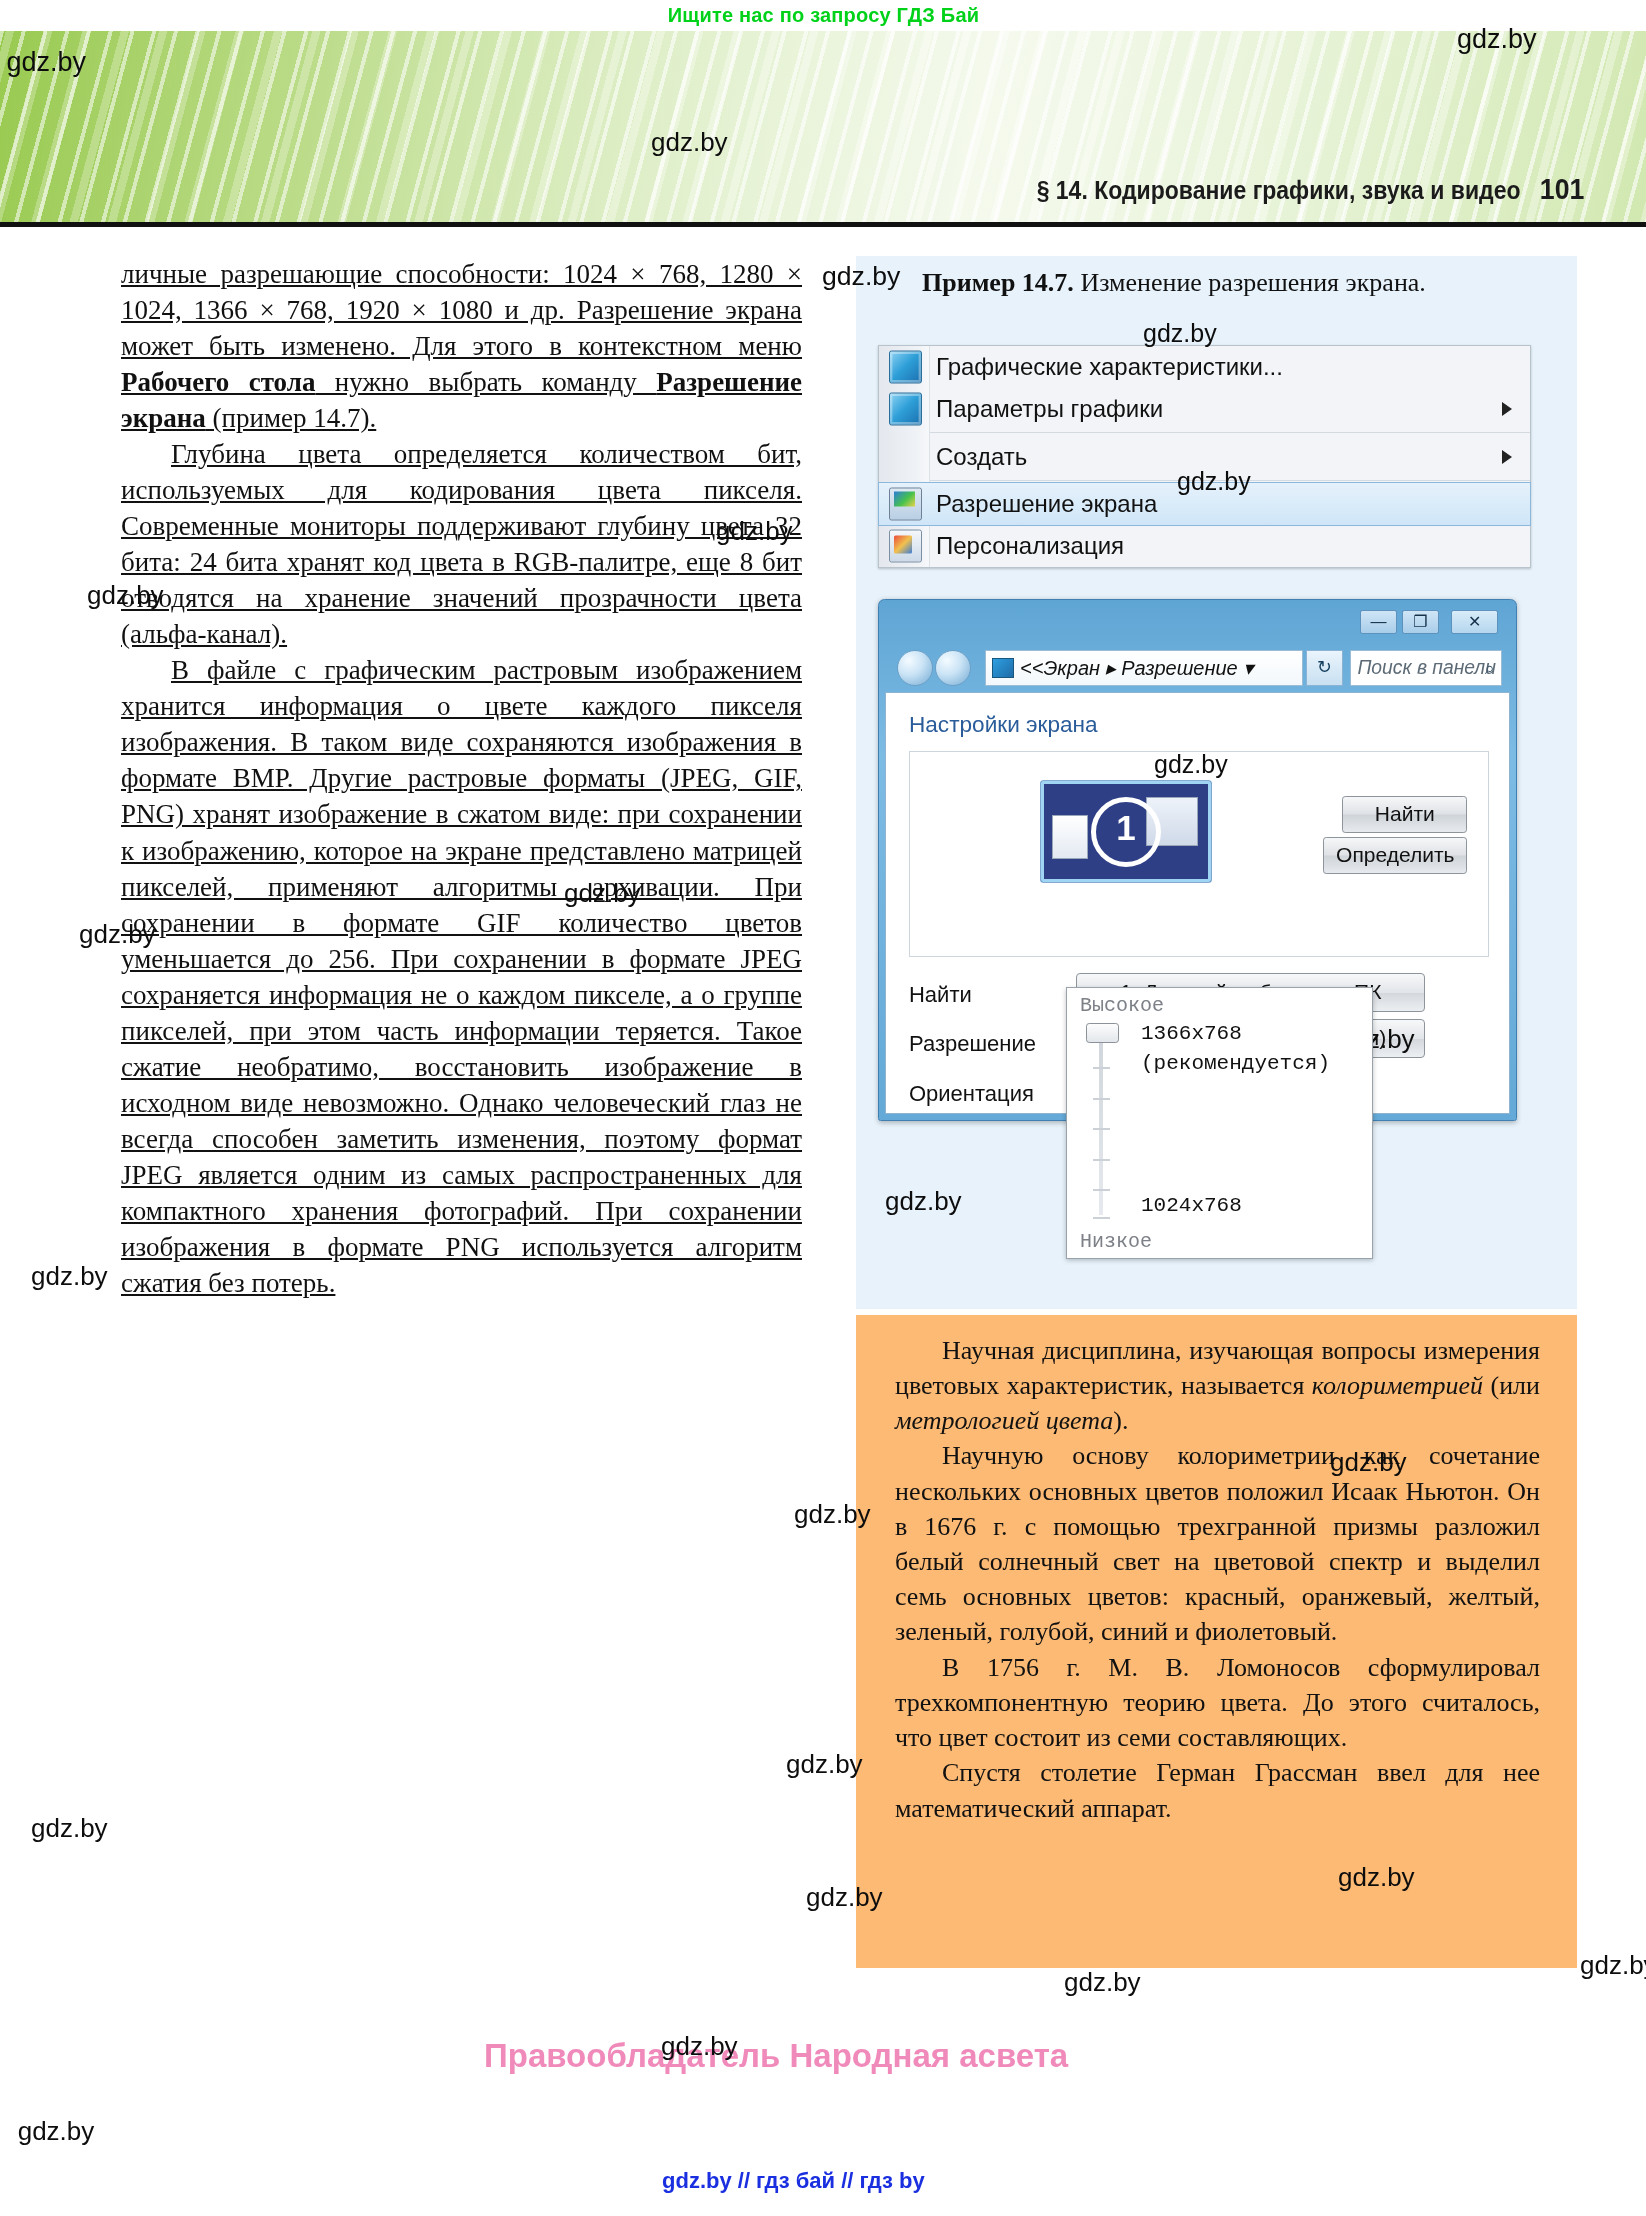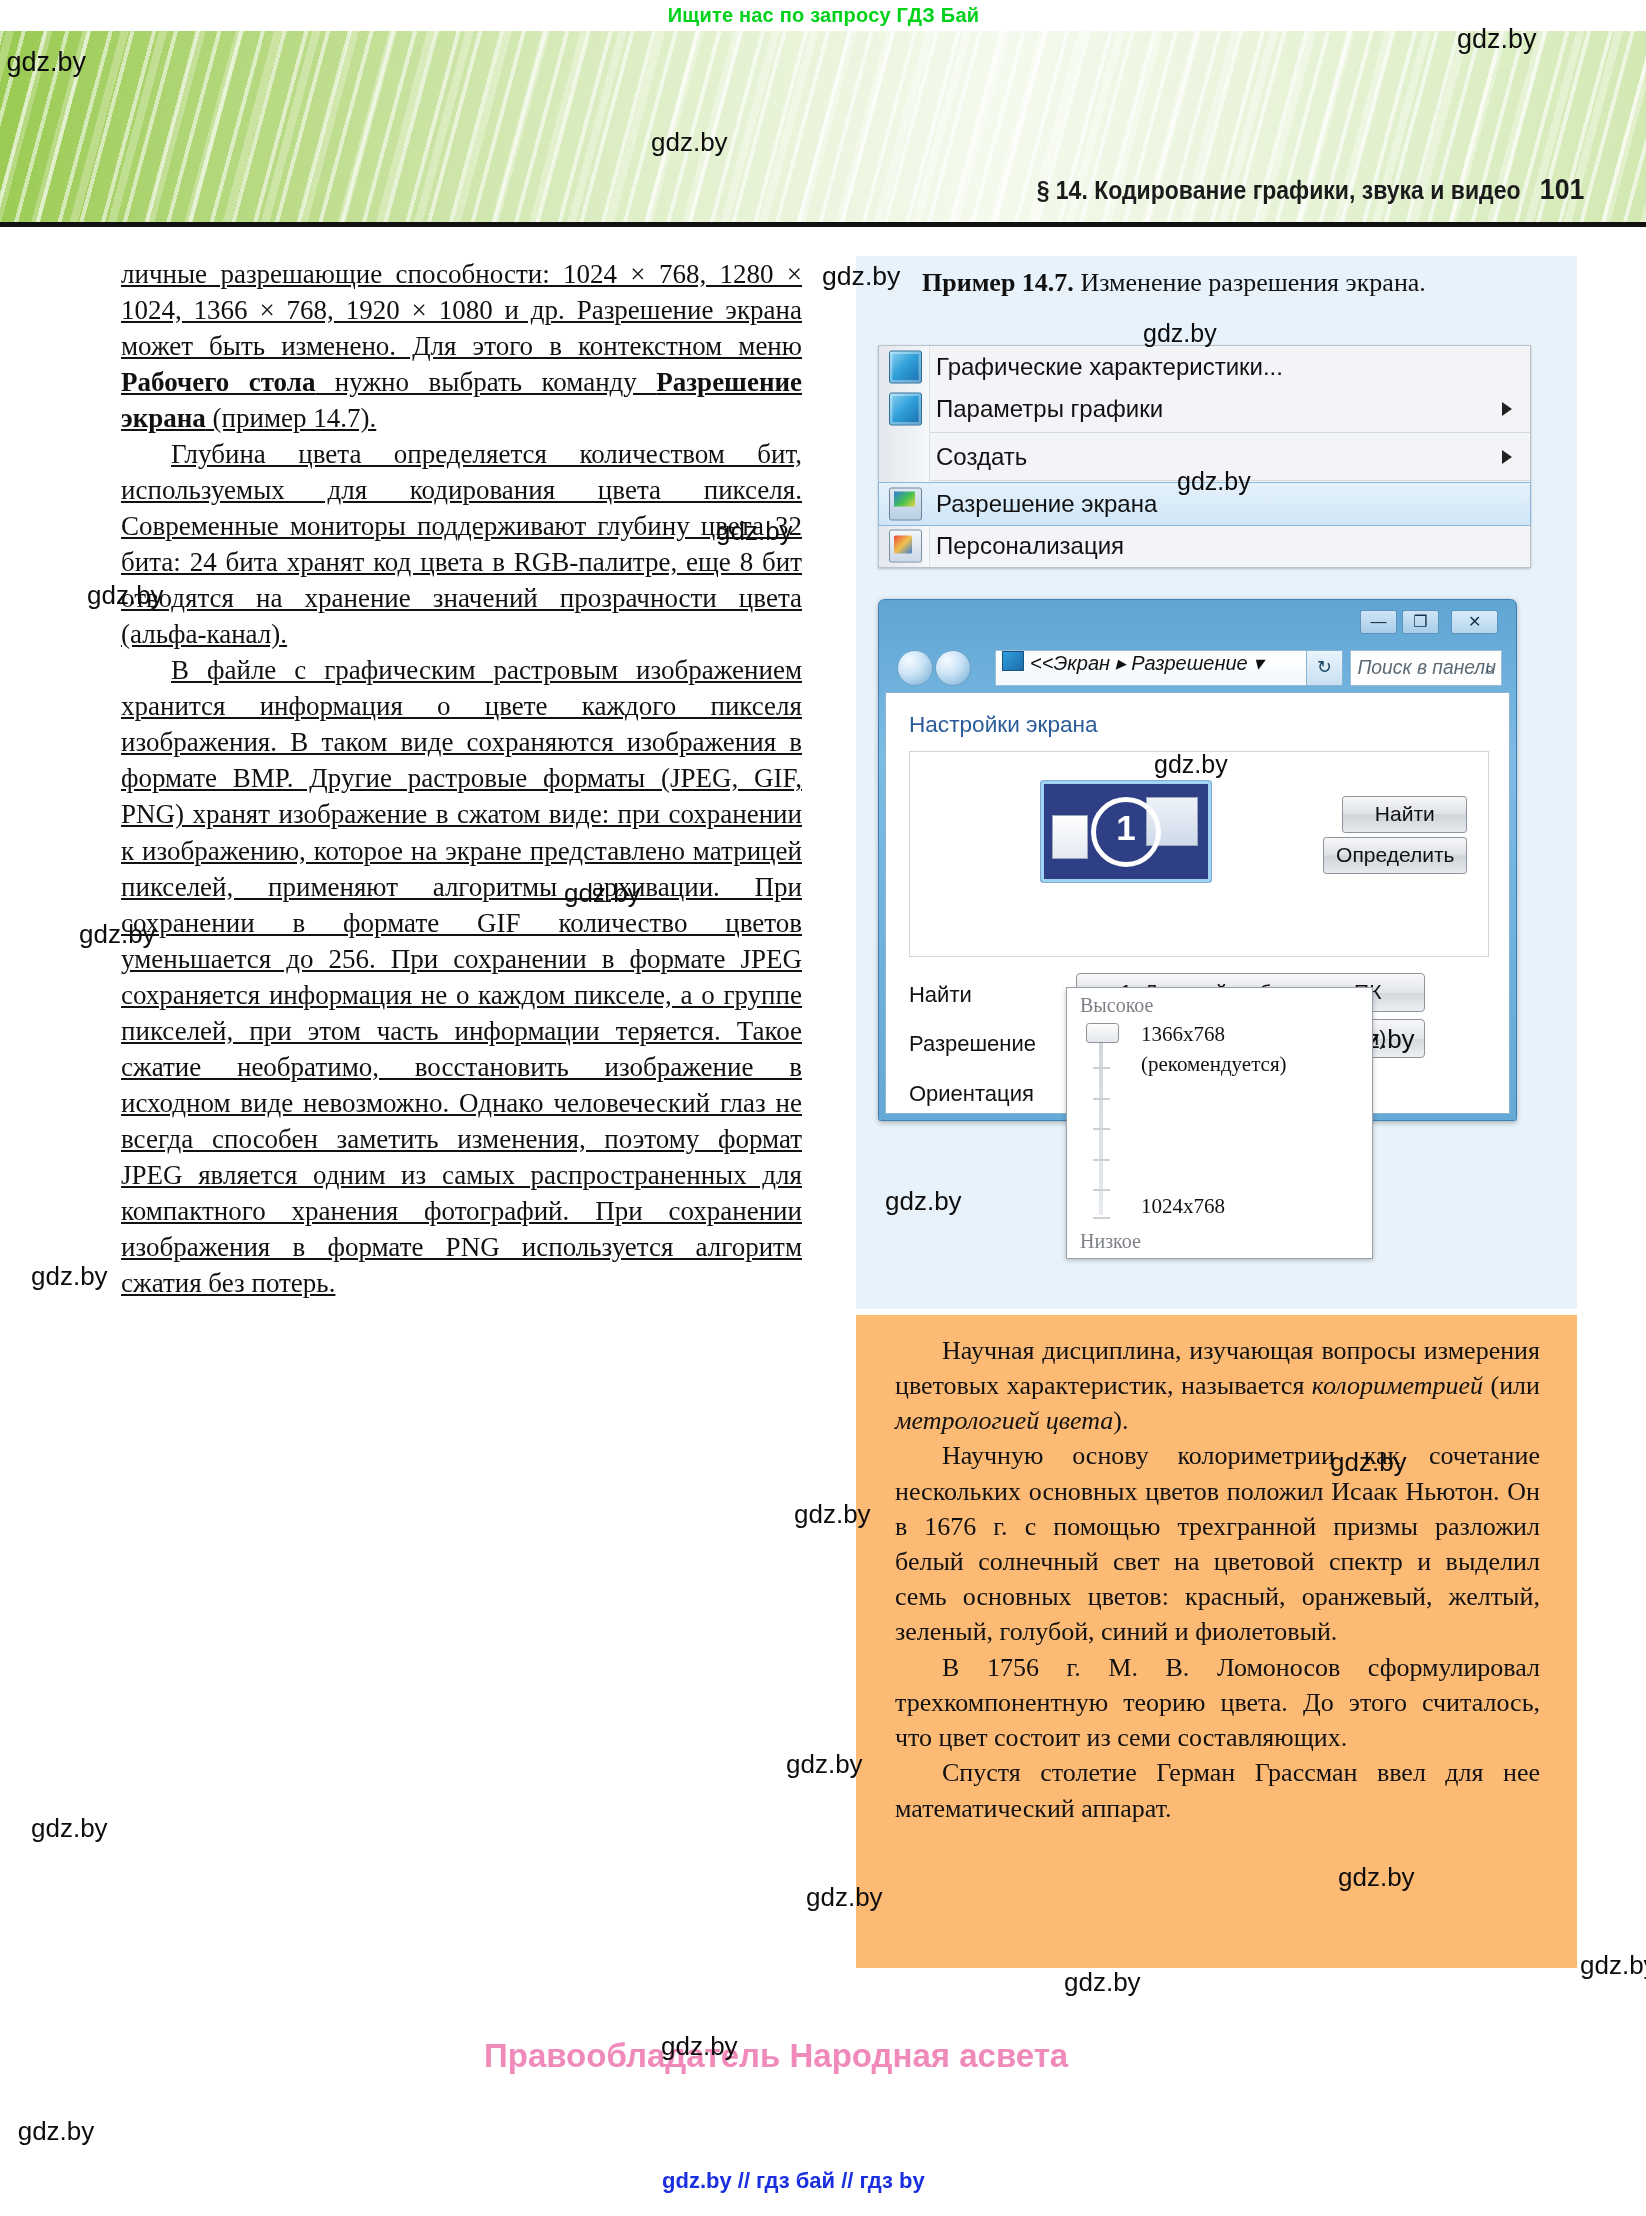--- a/index.html
+++ b/index.html
@@ -166,21 +166,21 @@
   .navorb{
     position:absolute;top:8px;width:34px;height:34px;border-radius:50%;
     background:radial-gradient(circle at 32% 28%,#f4fbff 0%,#cbe4f6 42%,#9dc6e4 72%,#7fb0d6 100%);
     border:0.8px solid #6ba0c8;
   }
   #orb-back{left:17.7px;}
   #orb-fwd{left:56px;}
   #addressbar{
     position:absolute;left:106px;top:8px;width:316px;height:34px;
     background:linear-gradient(180deg,#ffffff 0%,#f3f8fc 100%);
-    border:0.8px solid #9cbcd6;display:flex;align-items:flex-start;margin-left:10px;
+    border:0.8px solid #9cbcd6;display:flex;align-items:center;
   }
   #addressbar .ab-ico{
     width:19.3px;height:17.7px;margin-left:6.4px;
     background:linear-gradient(135deg,#2f9fe0 0%,#1e6ba8 100%);
     border:0.8px solid #17567f;
   }
   #addressbar .ab-text{
     font-size:20px;color:#111;margin-left:6.4px;white-space:nowrap;
     font-style:italic;
   }
@@ -254,21 +254,21 @@
     background:linear-gradient(180deg,#f7f8f9 0%,#e2e5e9 50%,#d4d8dd 52%,#eceff2 100%);
     border:0.8px solid #8d949b;border-radius:4px;
     font-size:21px;color:#111;text-align:center;line-height:35px;white-space:nowrap;
   }
 
   
   #res-popup{
     position:absolute;left:1066px;top:987px;width:305px;height:270px;
     background:#ffffff;border:0.8px solid #9aa3ab;
     box-shadow:0 1.6px 4.8px rgba(0,0,0,.25);
-    font-family:Liberation Serif, serif;
+    font-family:Liberation Mono, monospace;
     z-index:8;
   }
   #res-popup .cap{
     position:absolute;left:13px;font-size:20px;color:#7d8187;
   }
   #cap-high{top:6.4px;}
   #cap-low{bottom:4.8px;}
   #slider-track{
     position:absolute;left:32px;top:42px;width:4px;height:185px;
     background:linear-gradient(180deg,#cfd5da 0%,#e6eaee 100%);

